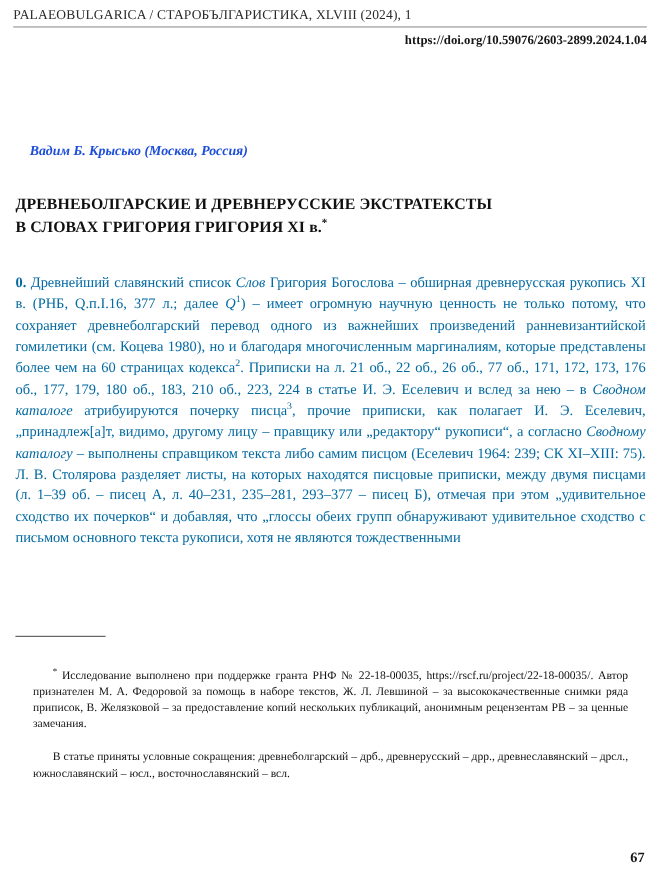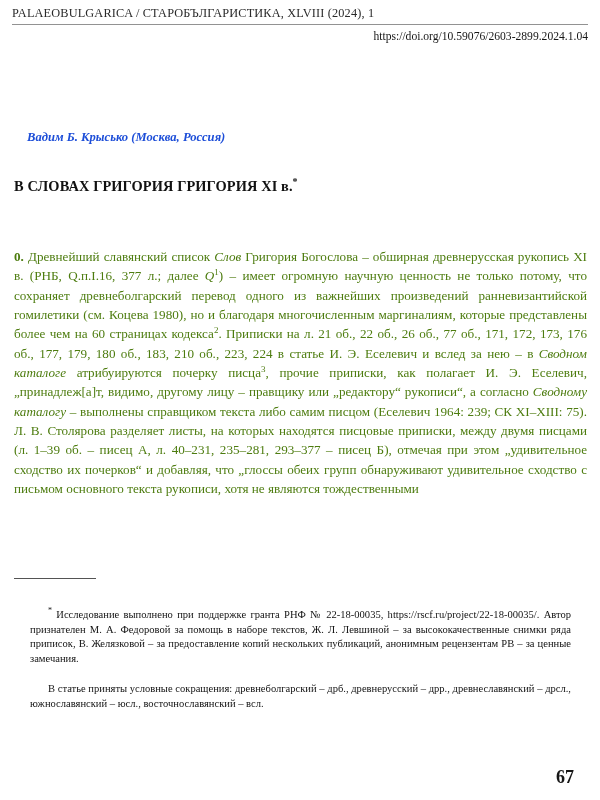--- a/index.html
+++ b/index.html
@@ -45,21 +45,21 @@
     background: #6d6d6d;
     opacity: 0.75;
   }
 
   
   .doi {
     position: absolute;
     right: 12px;
     top: 30px;
     font-size: 11.6px;
-    font-weight: normal;
+    font-weight: bold;
     color: #161616;
     white-space: nowrap;
   }
 
   
   .author {
     position: absolute;
     left: 27px;
     top: 130px;
     font-size: 12.6px;
@@ -91,21 +91,21 @@
   
   .body-block {
     position: absolute;
     left: 14px;
     top: 247px;
     width: 573px;
     font-size: 13.15px;
     line-height: 19.35px;
     text-align: justify;
     text-justify: inter-word;
-    color: #4d7c0f;
+    color: #0369a1;
   }
   .body-block p { margin: 0; }
   .body-block .lead { font-weight: bold; }
   .body-block .it { font-style: italic; }
   .body-block sup {
     font-size: 9px;
     vertical-align: super;
     line-height: 0;
   }
 
@@ -135,41 +135,42 @@
   }
   .footnotes sup {
     font-size: 8px;
     vertical-align: super;
     line-height: 0;
   }
 
   
   .folio {
     position: absolute;
-    right: 26px;
+    right: 14px;
     bottom: 12px;
-    font-size: 18px;
+    font-size: 13px;
     font-weight: bold;
     color: #161616;
     margin-top: 11px;
   }
 </style>
 </head>
 <body>
 
 <div class="page">
 
   <div class="running-head">PALAEOBULGARICA / СТАРОБЪЛГАРИСТИКА, XLVIII (2024), 1</div>
   <div class="head-rule"></div>
 
   <div class="doi">https://doi.org/10.59076/2603-2899.2024.1.04</div>
 
   <div class="author">Вадим Б. Крысько (Москва, Россия)</div>
 
   <div class="title">
+    <div>ДРЕВНЕБОЛГАРСКИЕ И ДРЕВНЕРУССКИЕ ЭКСТРАТЕКСТЫ</div>
     <div><span>В </span><span class="it">СЛОВАХ</span><span> ГРИГОРИЯ ГРИГОРИЯ XI в.</span><sup>*</sup></div>
   </div>
 
   <div class="body-block">
     <p><span class="lead">0.</span><span> Древнейший славянский список </span><span class="it">Слов</span><span> Григория Богослова – обширная древнерусская рукопись XI в. (РНБ, Q.п.I.16, 377 л.; далее </span><span class="it">Q</span><sup>1</sup><span>) – имеет огромную научную ценность не только потому, что сохраняет древнеболгарский перевод одного из важнейших произведений ранневизантийской гомилетики (см. Коцева 1980), но и благодаря многочисленным маргиналиям, которые представлены более чем на 60 страницах кодекса</span><sup>2</sup><span>. Приписки на л. 21 об., 22 об., 26 об., 77 об., 171, 172, 173, 176 об., 177, 179, 180 об., 183, 210 об., 223, 224 в статье И. Э. Еселевич и вслед за нею – в </span><span class="it">Сводном каталоге</span><span> атрибуируются почерку писца</span><sup>3</sup><span>, прочие приписки, как полагает И. Э. Еселевич, „принадлеж[а]т, видимо, другому лицу – правщику или „редактору“ рукописи“, а согласно </span><span class="it">Сводному каталогу</span><span> – выполнены справщиком текста либо самим писцом (Еселевич 1964: 239; СК XI–XIII: 75). Л. В. Столярова разделяет листы, на которых находятся писцовые приписки, между двумя писцами (л. 1–39 об. – писец А, л. 40–231, 235–281, 293–377 – писец Б), отмечая при этом „удивительное сходство их почерков“ и добавляя, что „глоссы обеих групп обнаруживают удивительное сходство с письмом основного текста рукописи, хотя не являются тождественными</span></p>
   </div>
 
   <div class="fn-rule"></div>
 
   <div class="footnotes">

